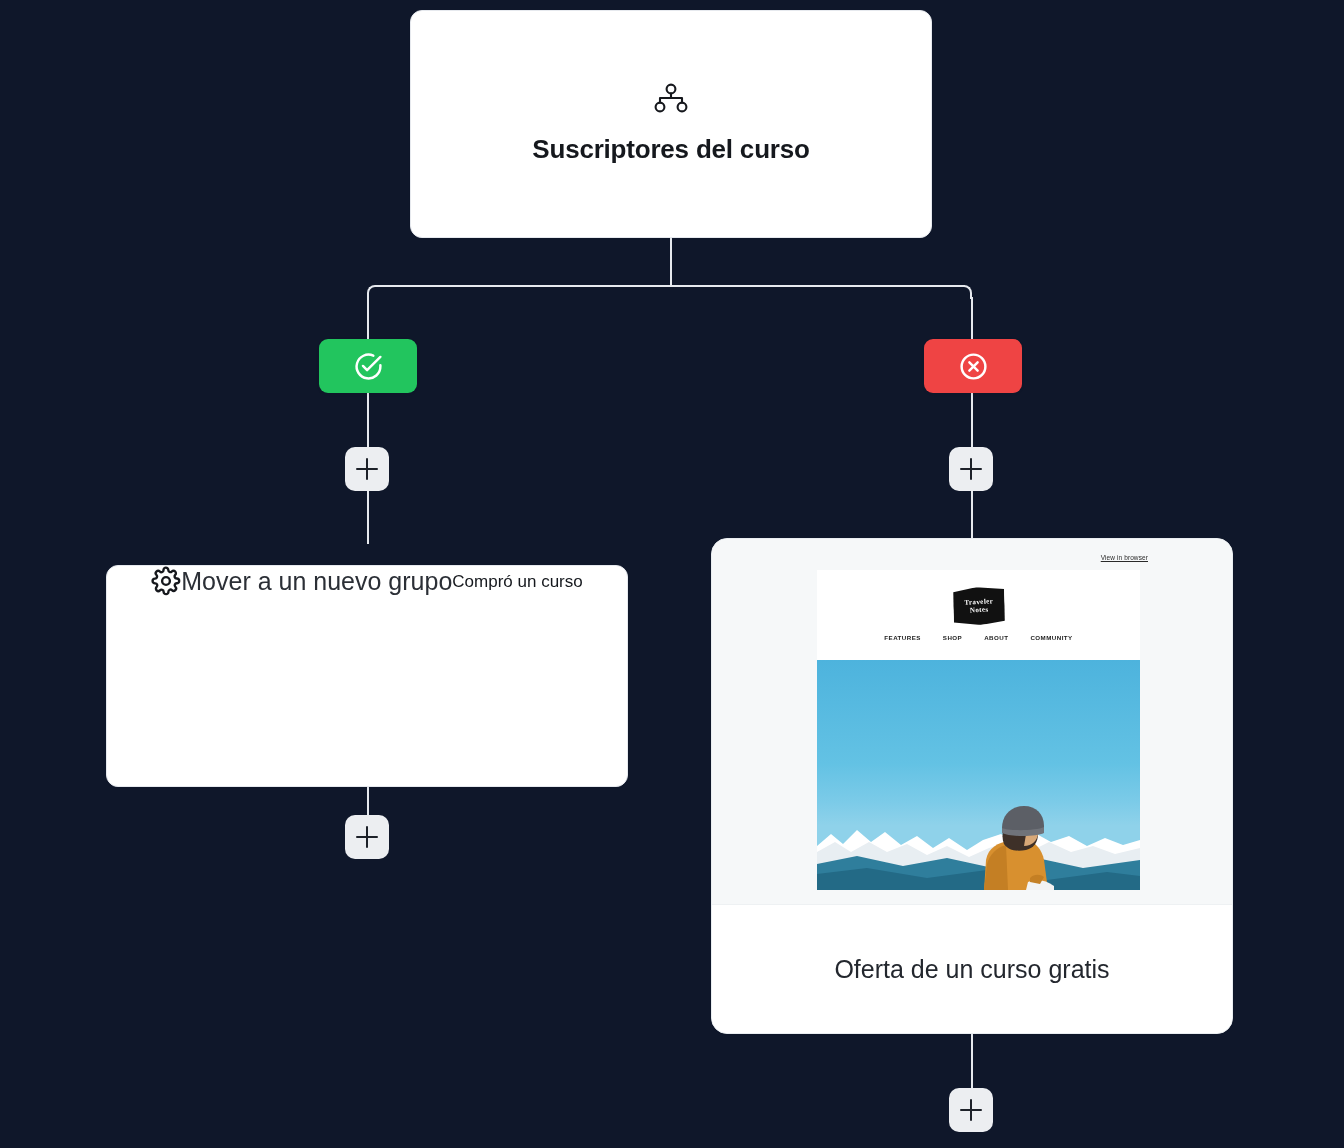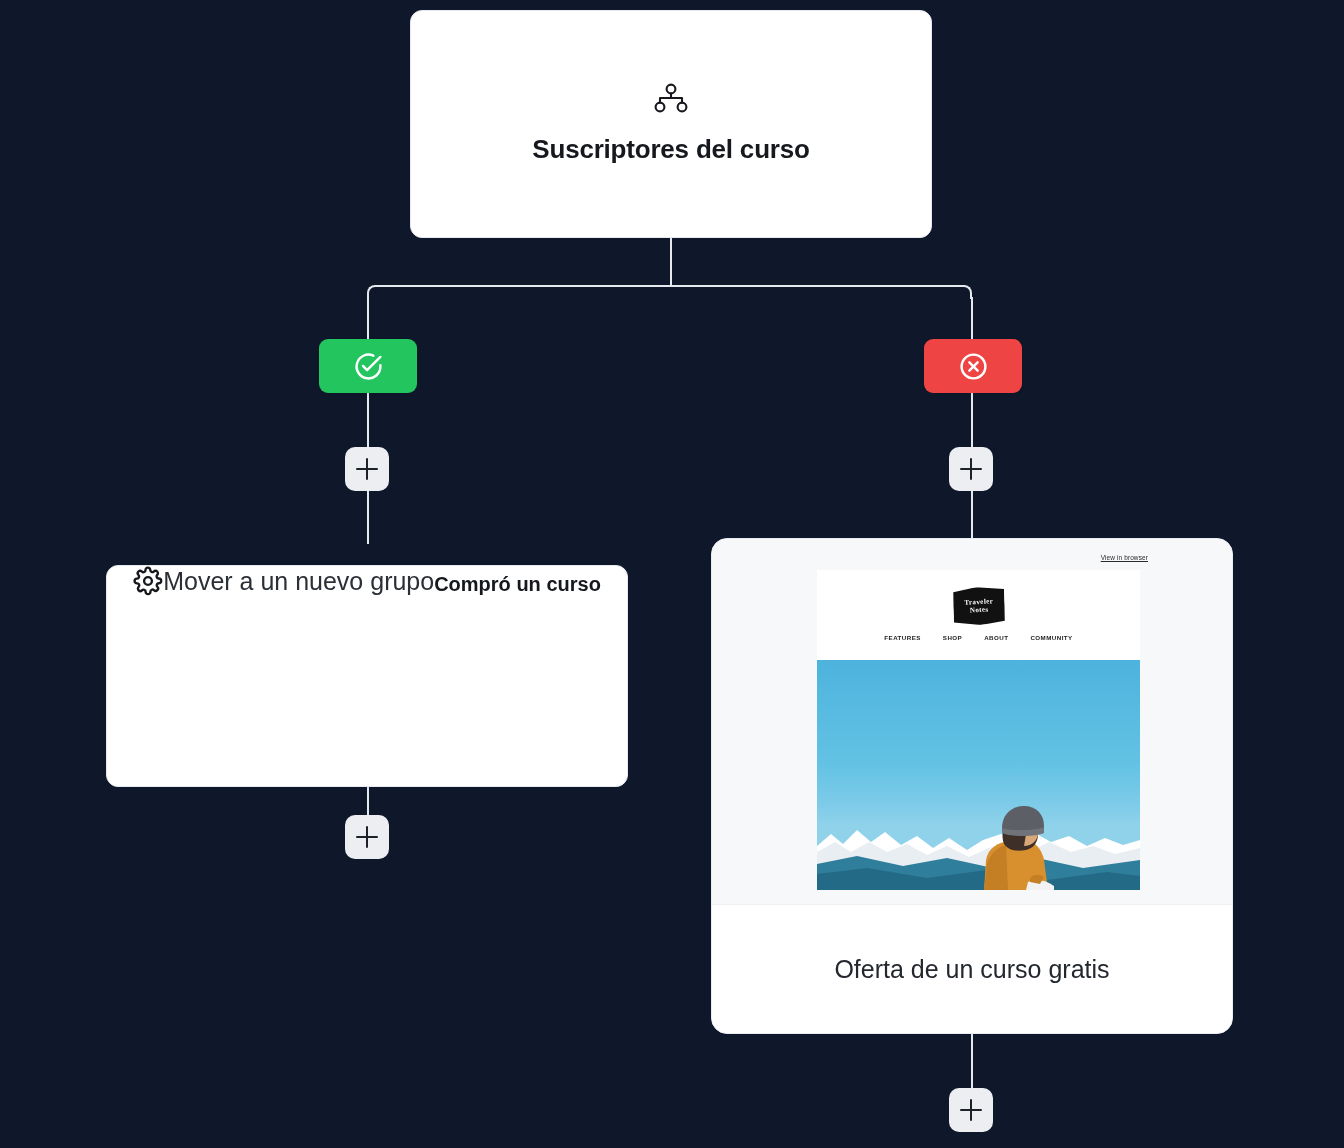--- a/index.html
+++ b/index.html
@@ -119,22 +119,22 @@
     margin-top: 22px;
   }
   .action-icon { margin-bottom: 30px; line-height: 0; }
   .action-line1 {
     font-size: 25px;
     color: #2b2f36;
     text-align: center;
     line-height: 1.25;
   }
   .action-line2 {
-    font-size: 20px;
-    font-weight: bold;
+    font-size: 17px;
+    font-weight: normal;
     color: #15181d;
     text-align: center;
     line-height: 1.3;
     margin-top: 5px;
   }
 
   
   .email-card {
     position: absolute;
     left: 711px;

